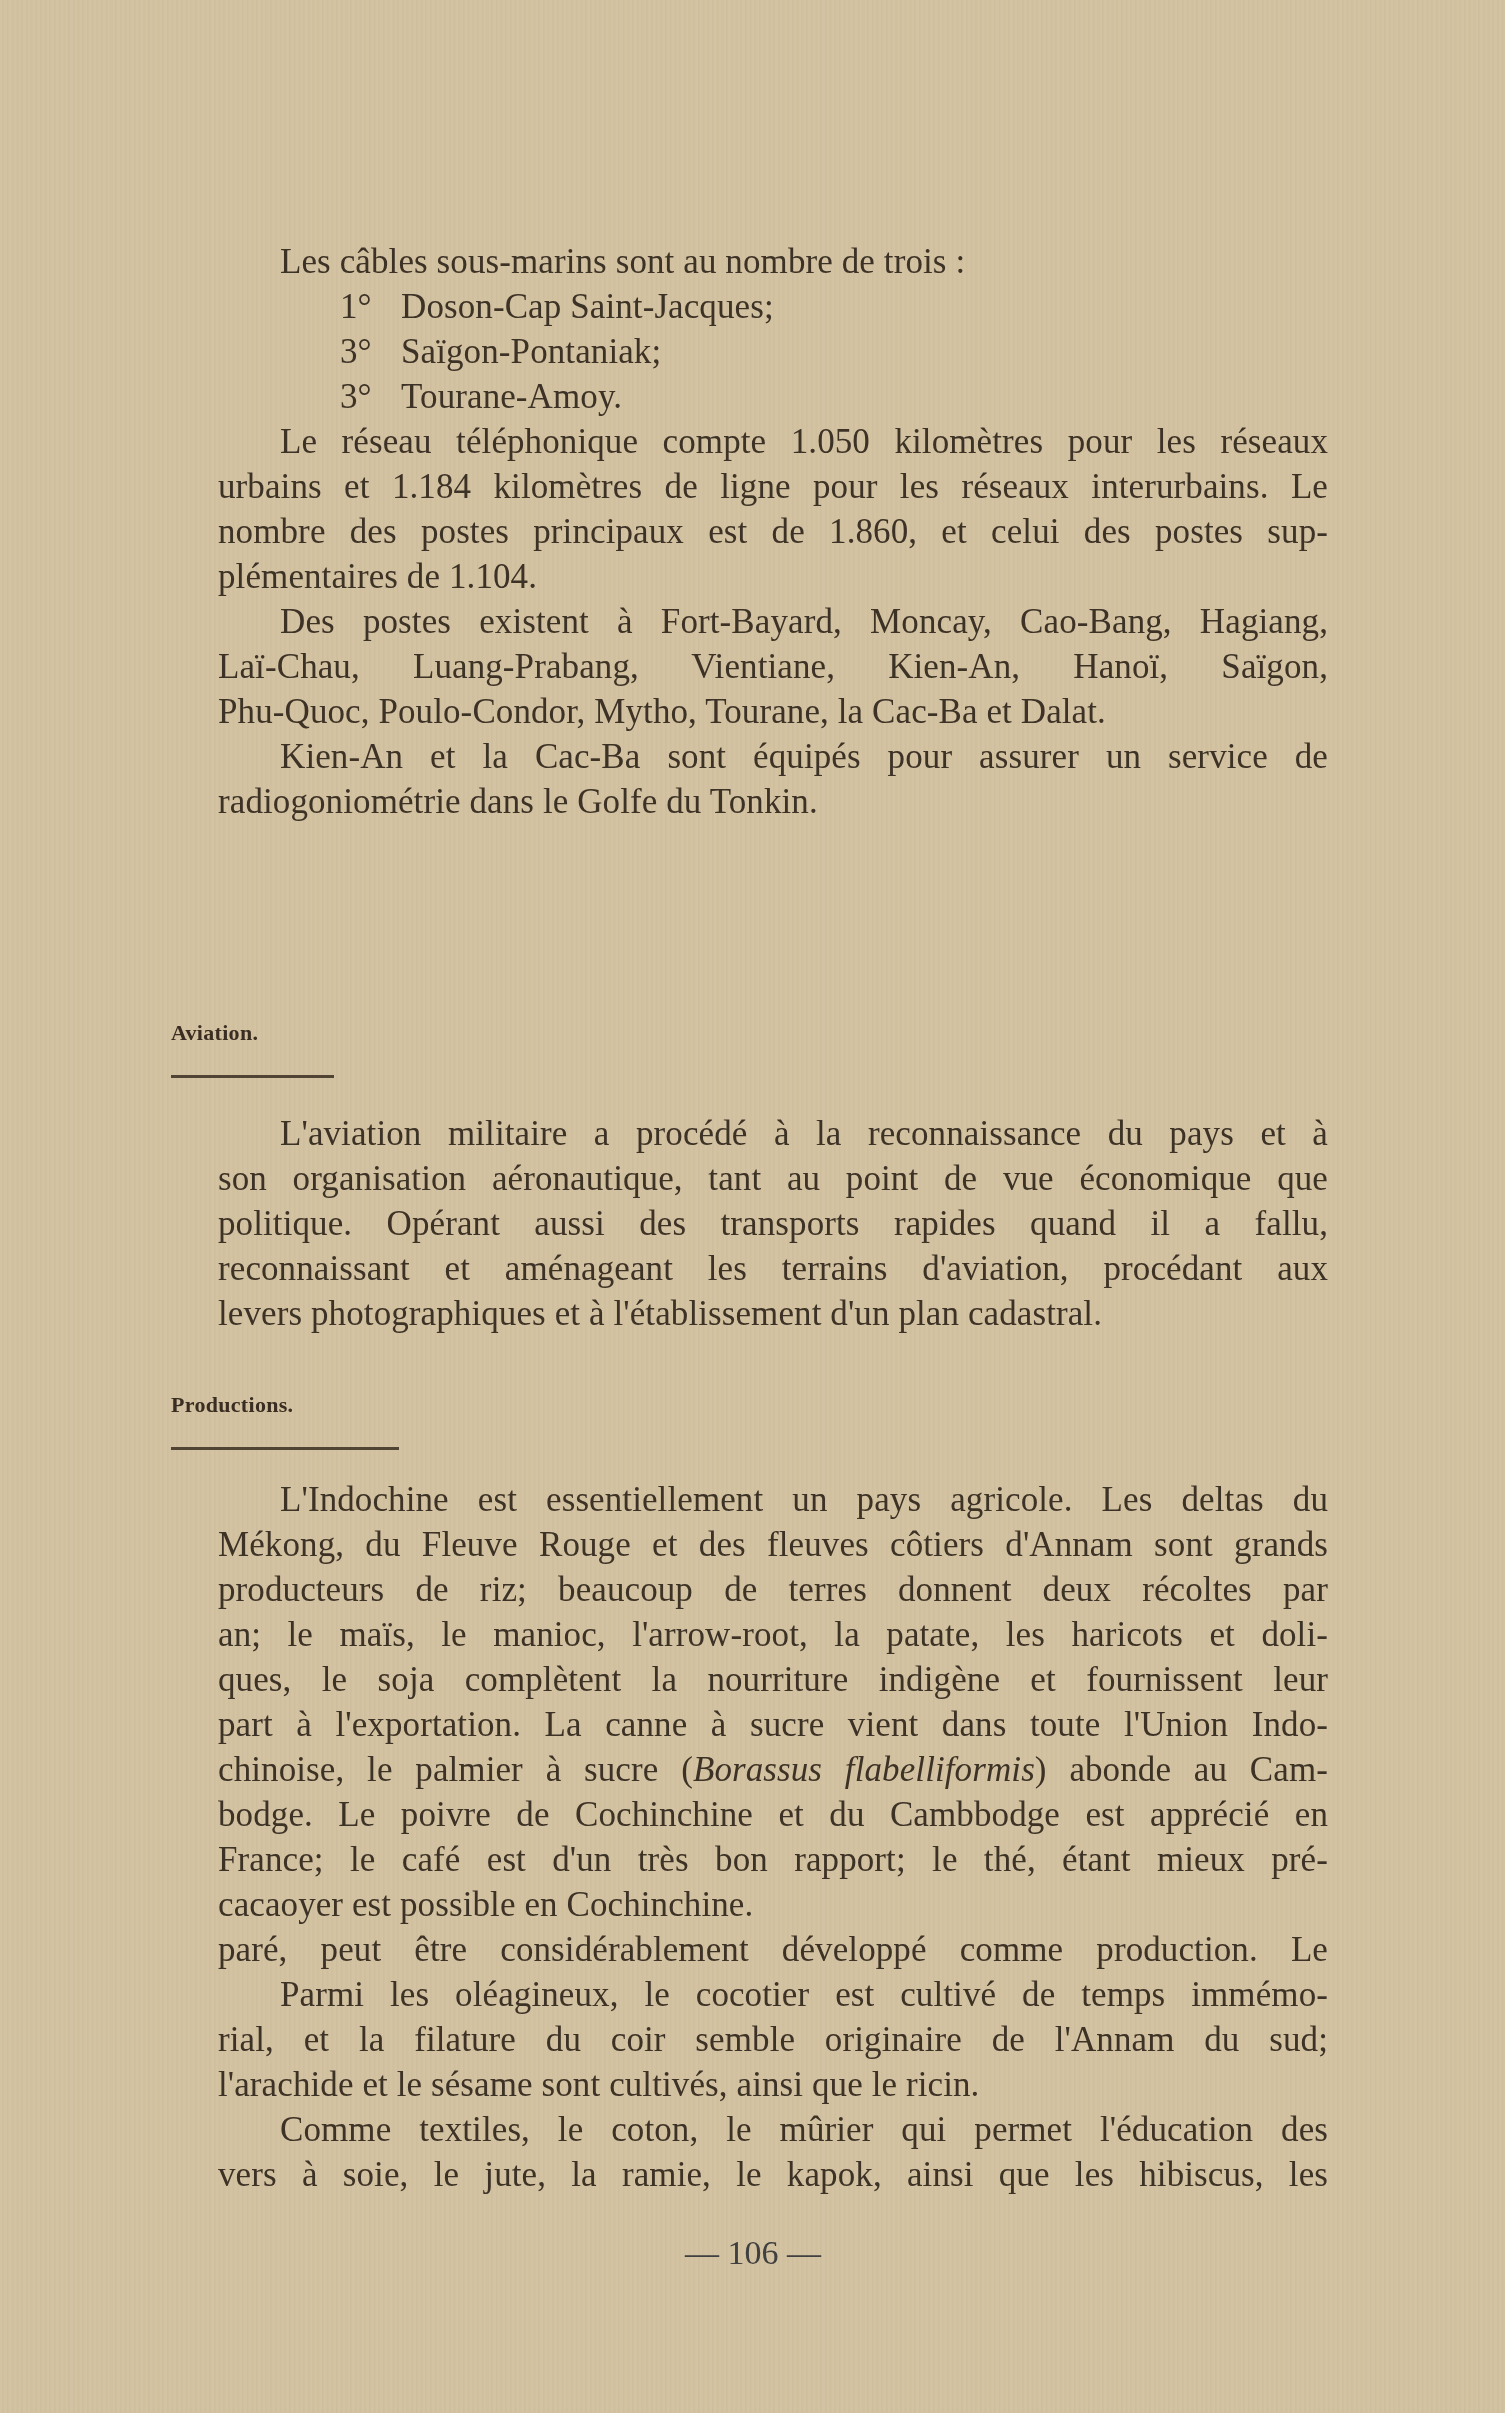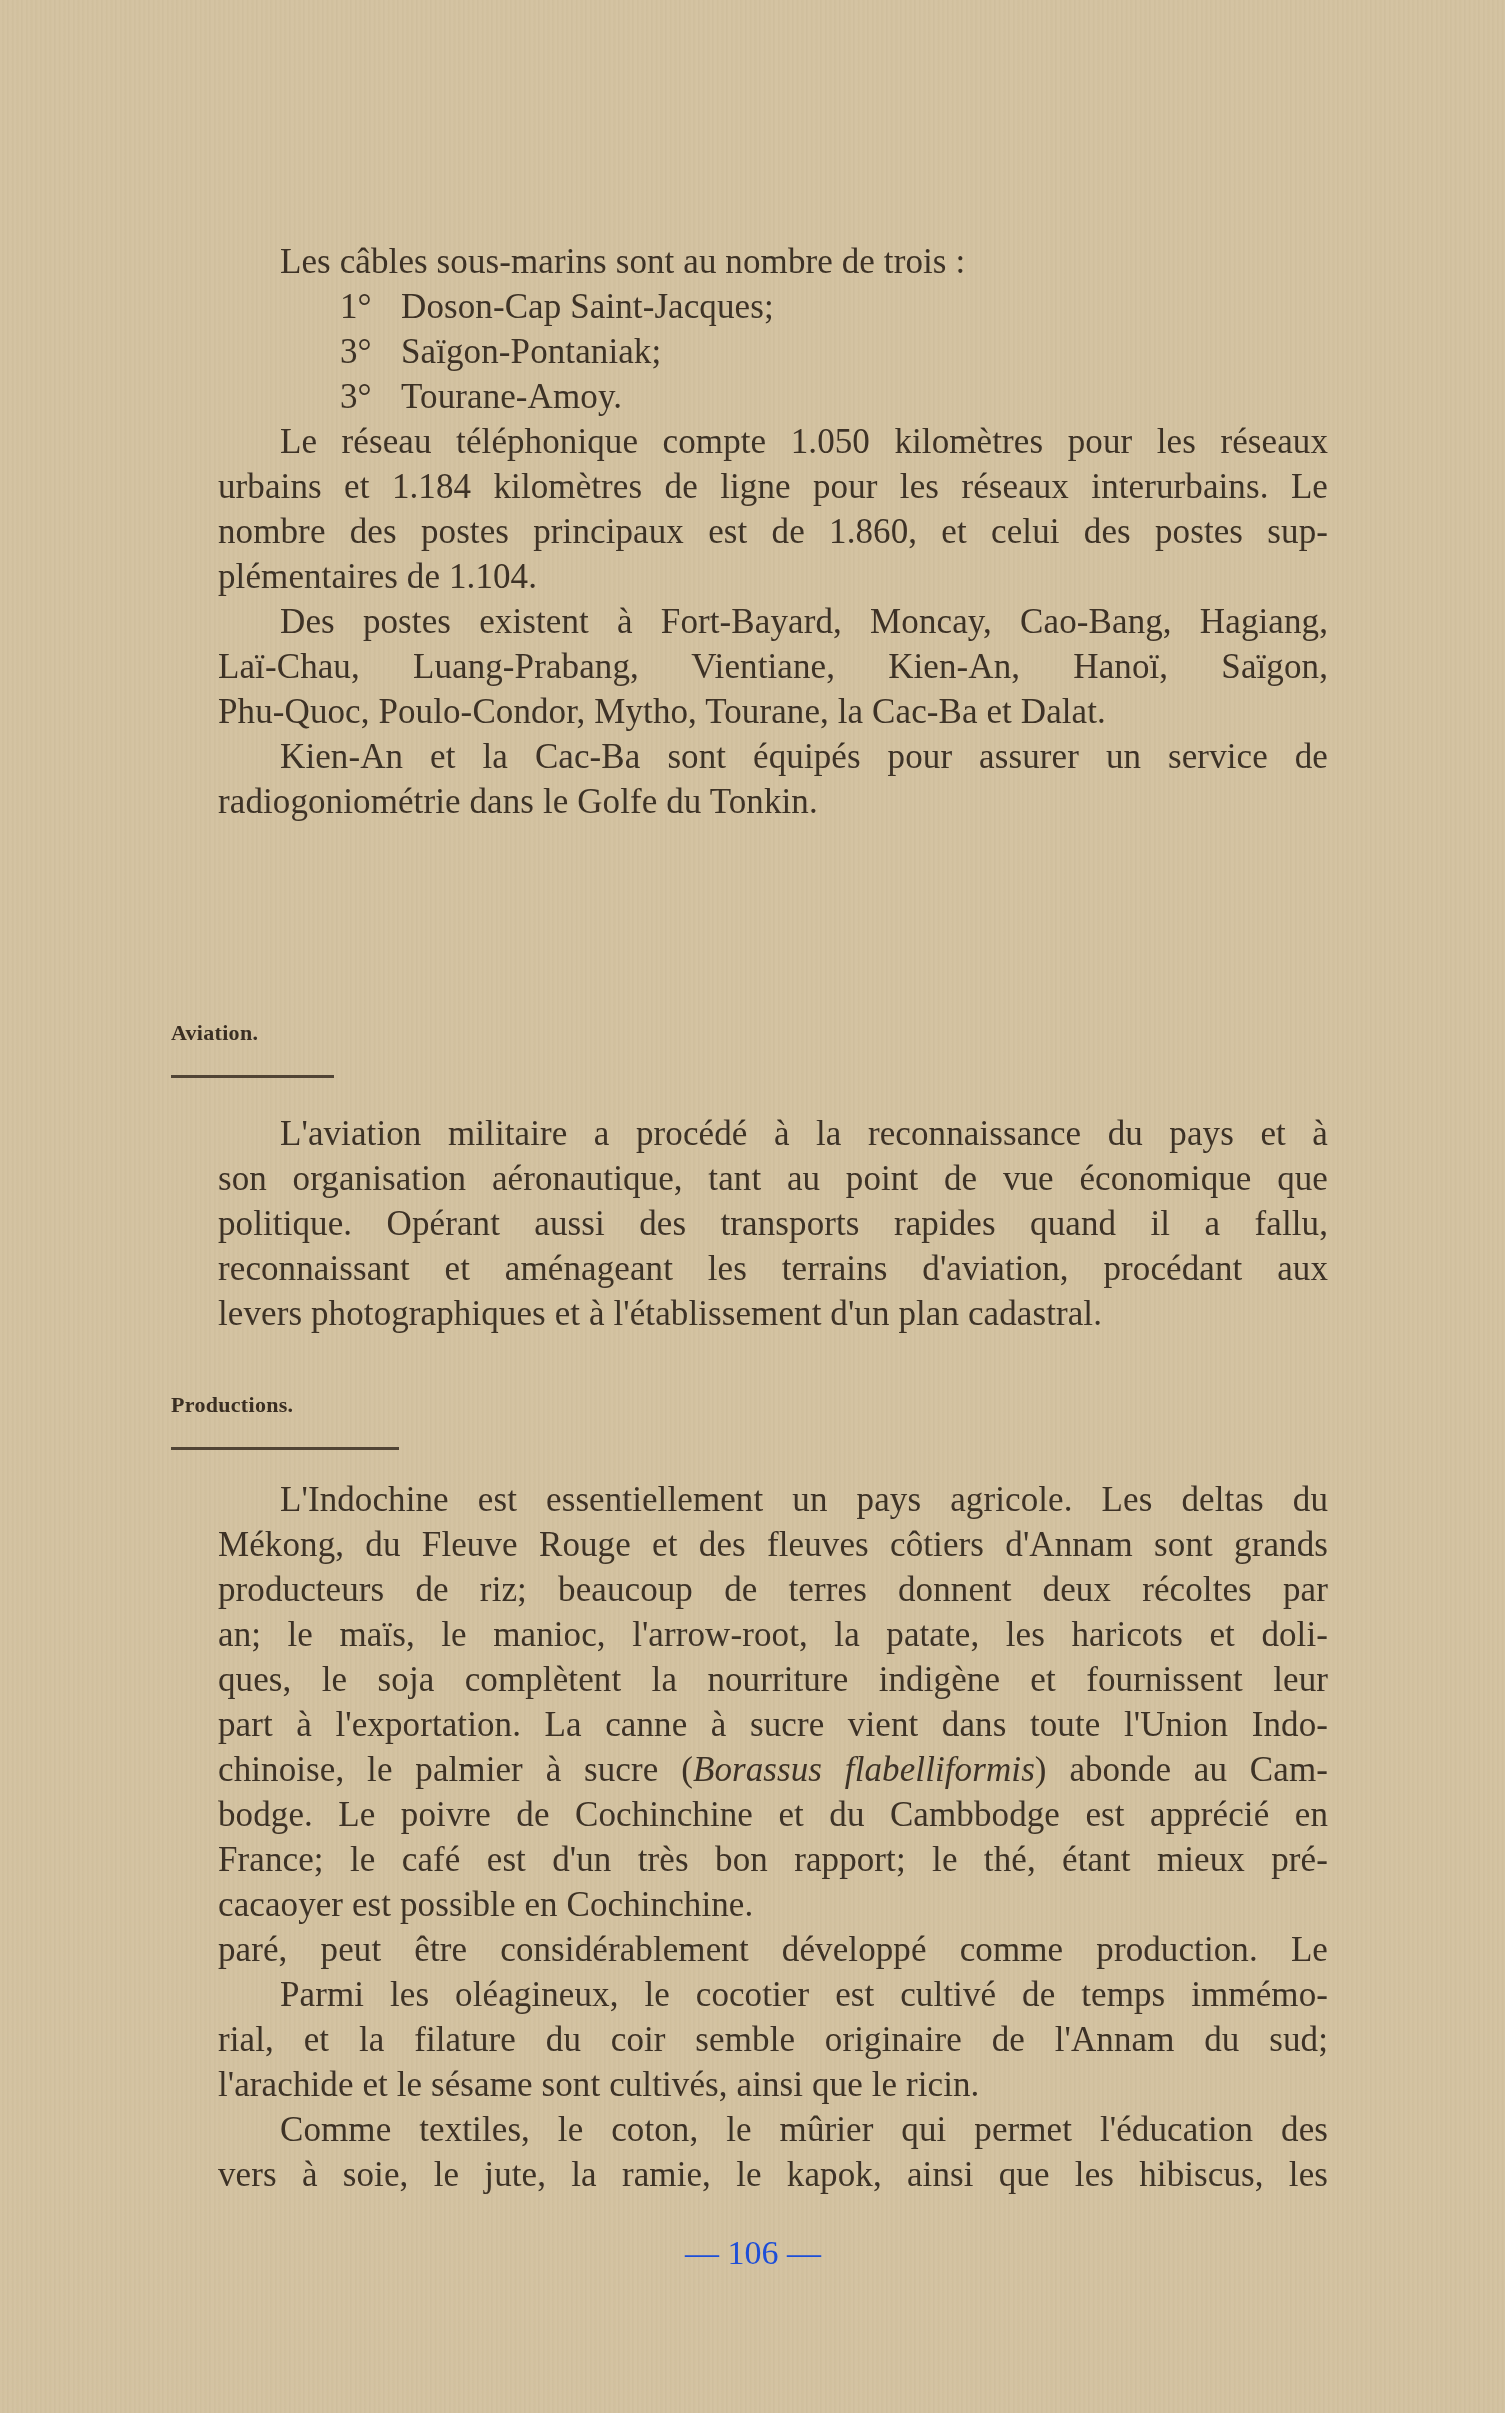--- a/index.html
+++ b/index.html
@@ -65,21 +65,21 @@
       background: #3a2e22;
       opacity: 0.85;
     }
     em { font-style: italic; }
     .page-number {
       position: absolute;
       left: 0; width: 1506px;
       top: 2217px;
       text-align: center;
       font-size: 34px;
-      color: #1d4ed8;
+      color: #404040;
     }
   </style>
 </head>
 <body>
 
 <div class="page">
 
   <div class="text-block" style="top: 222px;">
     <span class="intro-line">Les câbles sous-marins sont au nombre de trois :</span>
     <span class="list-item"><span class="num">1°</span><span>Doson-Cap Saint-Jacques;</span></span>

